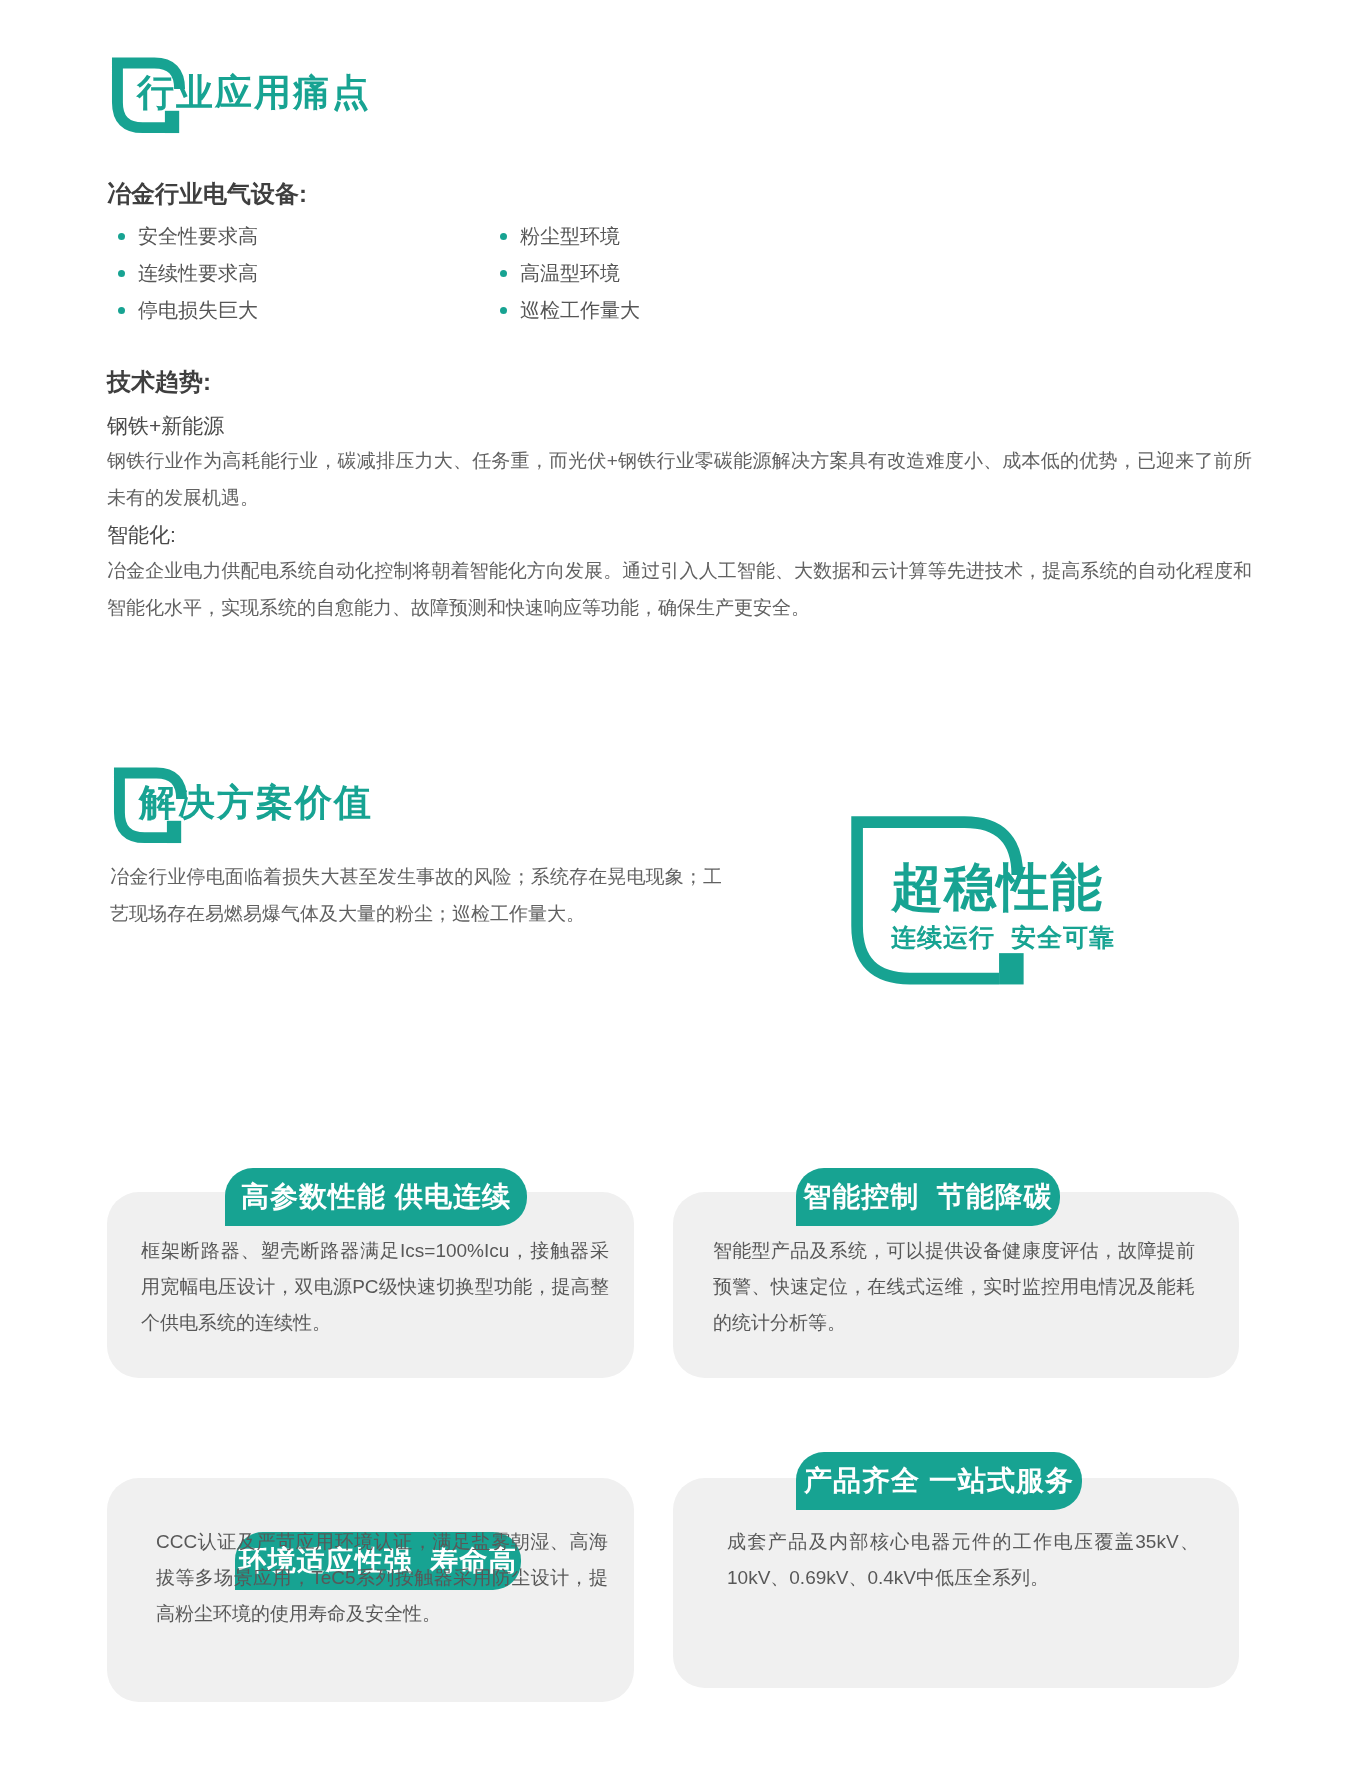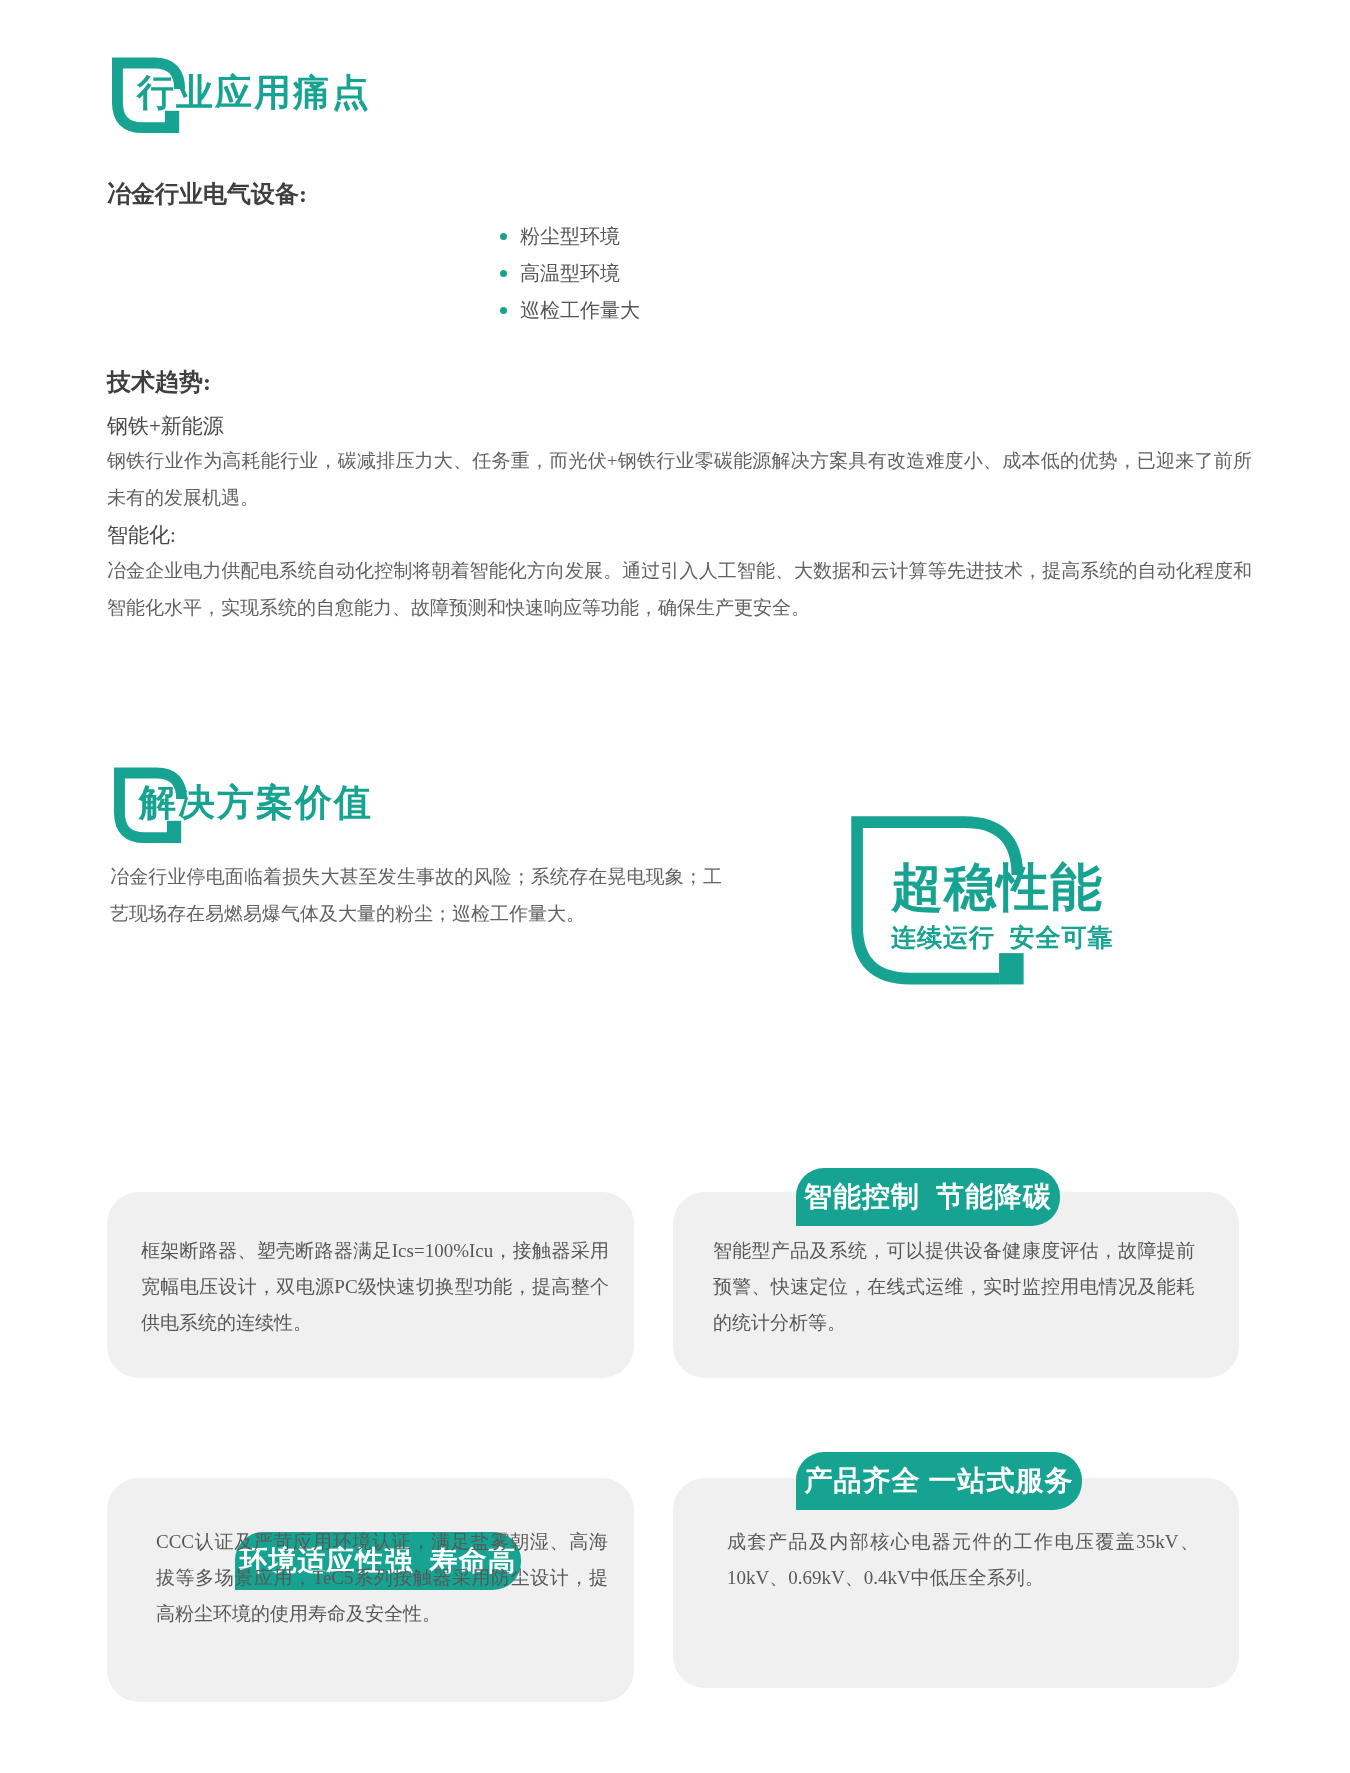--- a/index.html
+++ b/index.html
@@ -1,19 +1,19 @@
 <!DOCTYPE html>
 <html><head>
 <meta charset="utf-8">
 <style>
   * { margin:0; padding:0; box-sizing:border-box; }
   html,body { background:#ffffff; }
   .page {
     position:relative; width:1350px; height:1773px; background:#ffffff;
-    font-family:Liberation Serif, serif;
+    font-family:Liberation Sans, sans-serif;
     overflow:hidden;
     --accent:#17a392;
     --heading:#3f3f3f;
     --body:#616161;
     --cardbg:#f0f0f0;
   }
 
   
   .sec-head { position:absolute; height:90px; }
   .sec-head svg { position:absolute; left:0; top:0; }
@@ -65,20 +65,34 @@
   <div class="sec-head" style="left:104px; top:52px;">
     <svg width="84" height="84" viewBox="0 0 100 100">
       <path d="M90 44 Q90 13 60 13 L16 13 L16 60 Q16 90 46 90 L74 90" fill="none" stroke="#17a392" stroke-width="13"></path>
       <rect x="72.5" y="70" width="17" height="26.5" fill="#17a392"></rect>
     </svg>
     <div class="sec-title">行业应用痛点</div>
   </div>
 
   <div class="h2" style="left:107px; top:178px;">冶金行业电气设备:</div>
 
+  <div class="bullets" style="left:118px; top:218px;">
+    <div class="bullet-row">
+      <span class="dot"></span>
+      <span class="bullet-text">安全性要求高</span>
+    </div>
+    <div class="bullet-row">
+      <span class="dot"></span>
+      <span class="bullet-text">连续性要求高</span>
+    </div>
+    <div class="bullet-row">
+      <span class="dot"></span>
+      <span class="bullet-text">停电损失巨大</span>
+    </div>
+  </div>
   <div class="bullets" style="left:500px; top:218px;">
     <div class="bullet-row">
       <span class="dot"></span>
       <span class="bullet-text">粉尘型环境</span>
     </div>
     <div class="bullet-row">
       <span class="dot"></span>
       <span class="bullet-text">高温型环境</span>
     </div>
     <div class="bullet-row">
@@ -108,20 +122,23 @@
   <div class="badge" style="left:843px; top:813px; width:280px; height:190px;">
     <svg width="192" height="182" viewBox="0 0 100 100">
       <path d="M93 34 Q93 5 64 5 L5 5 L5 62 Q5 91 34 91 L83 91" fill="none" stroke="#17a392" stroke-width="6.4"></path>
       <rect x="83" y="77" width="13.5" height="17.2" fill="#17a392"></rect>
     </svg>
     <div class="badge-title">超稳性能</div>
     <div class="badge-sub">连续运行  安全可靠</div>
   </div>
 
   <div class="card-body" style="left:107px; top:1192px; width:527px; height:186px;"></div>
+  <div class="ribbon" style="left:225px; top:1168px; width:302px;">
+    <span>高参数性能 供电连续</span>
+  </div>
   <div class="card-text" style="left:141px; top:1233px; width:468px;">框架断路器、塑壳断路器满足Ics=100%Icu，接触器采用宽幅电压设计，双电源PC级快速切换型功能，提高整个供电系统的连续性。</div>
 
   <div class="card-body" style="left:673px; top:1192px; width:566px; height:186px;"></div>
   <div class="ribbon" style="left:796px; top:1168px; width:264px;">
     <span>智能控制  节能降碳</span>
   </div>
   <div class="card-text" style="left:713px; top:1233px; width:482px;">智能型产品及系统，可以提供设备健康度评估，故障提前预警、快速定位，在线式运维，实时监控用电情况及能耗的统计分析等。</div>
 
   <div class="card-body" style="left:107px; top:1478px; width:527px; height:224px;"></div>
   <div class="ribbon" style="left:235px; top:1532px; width:286px;">

